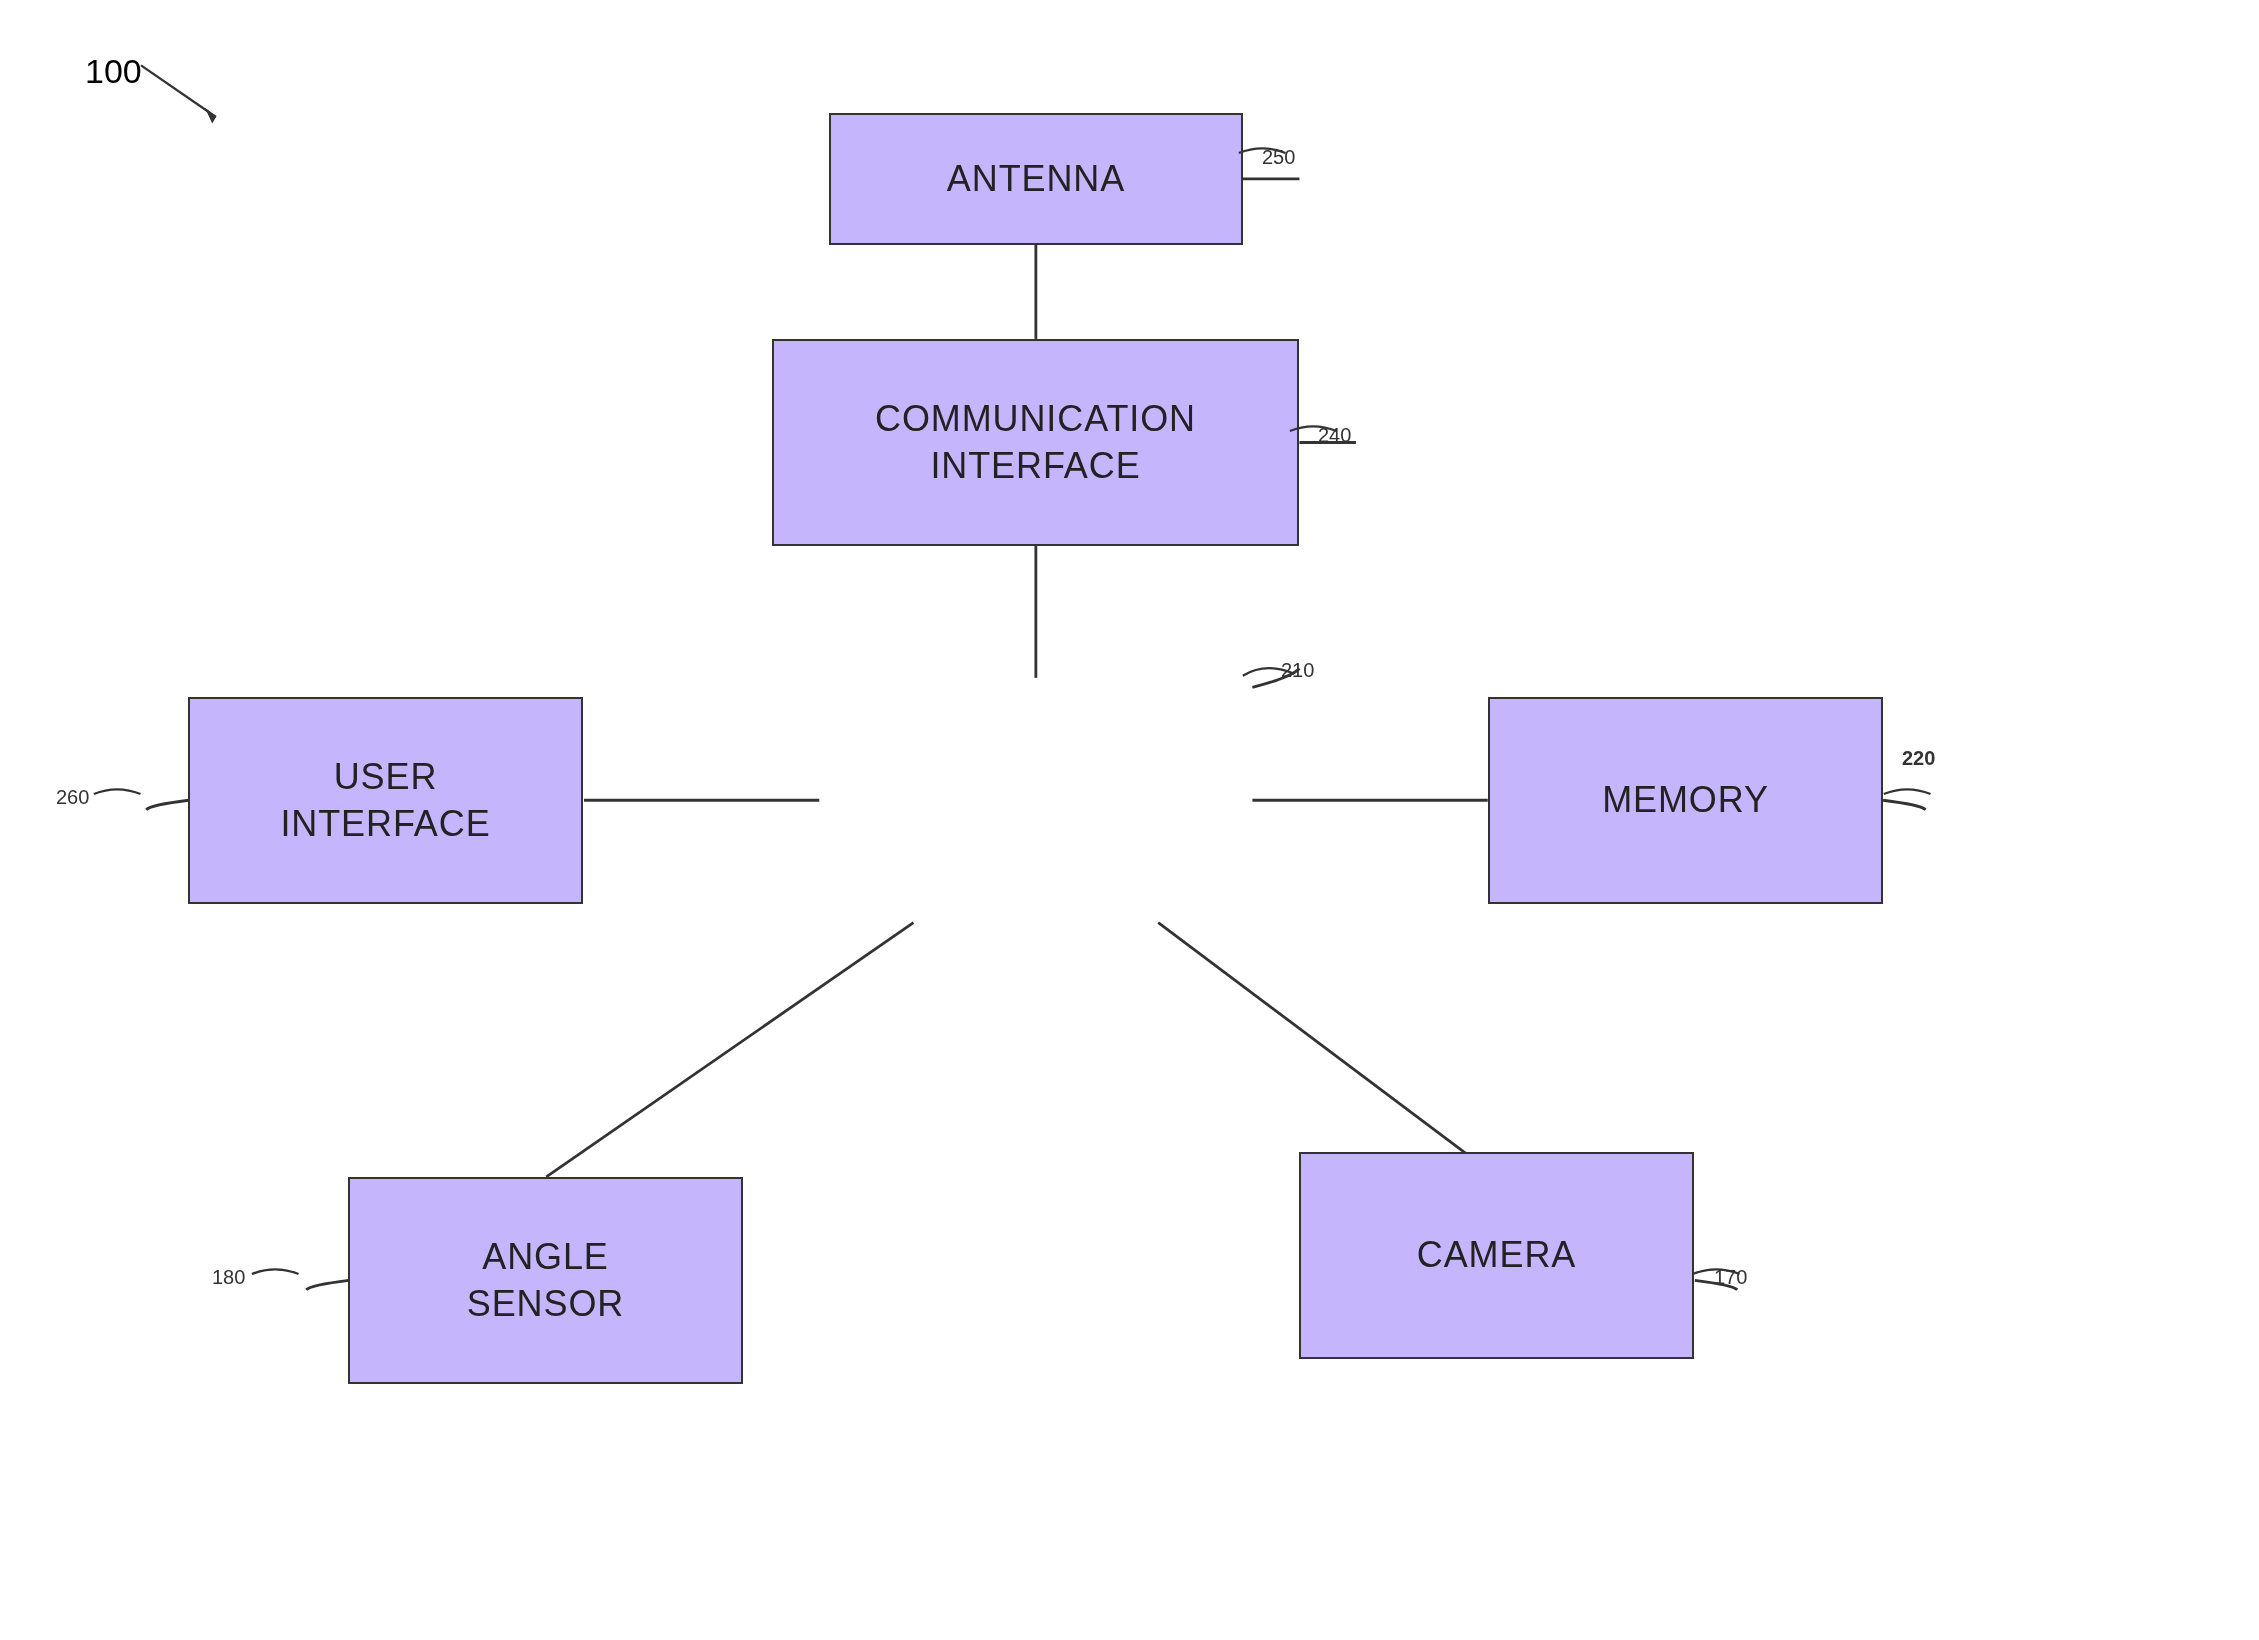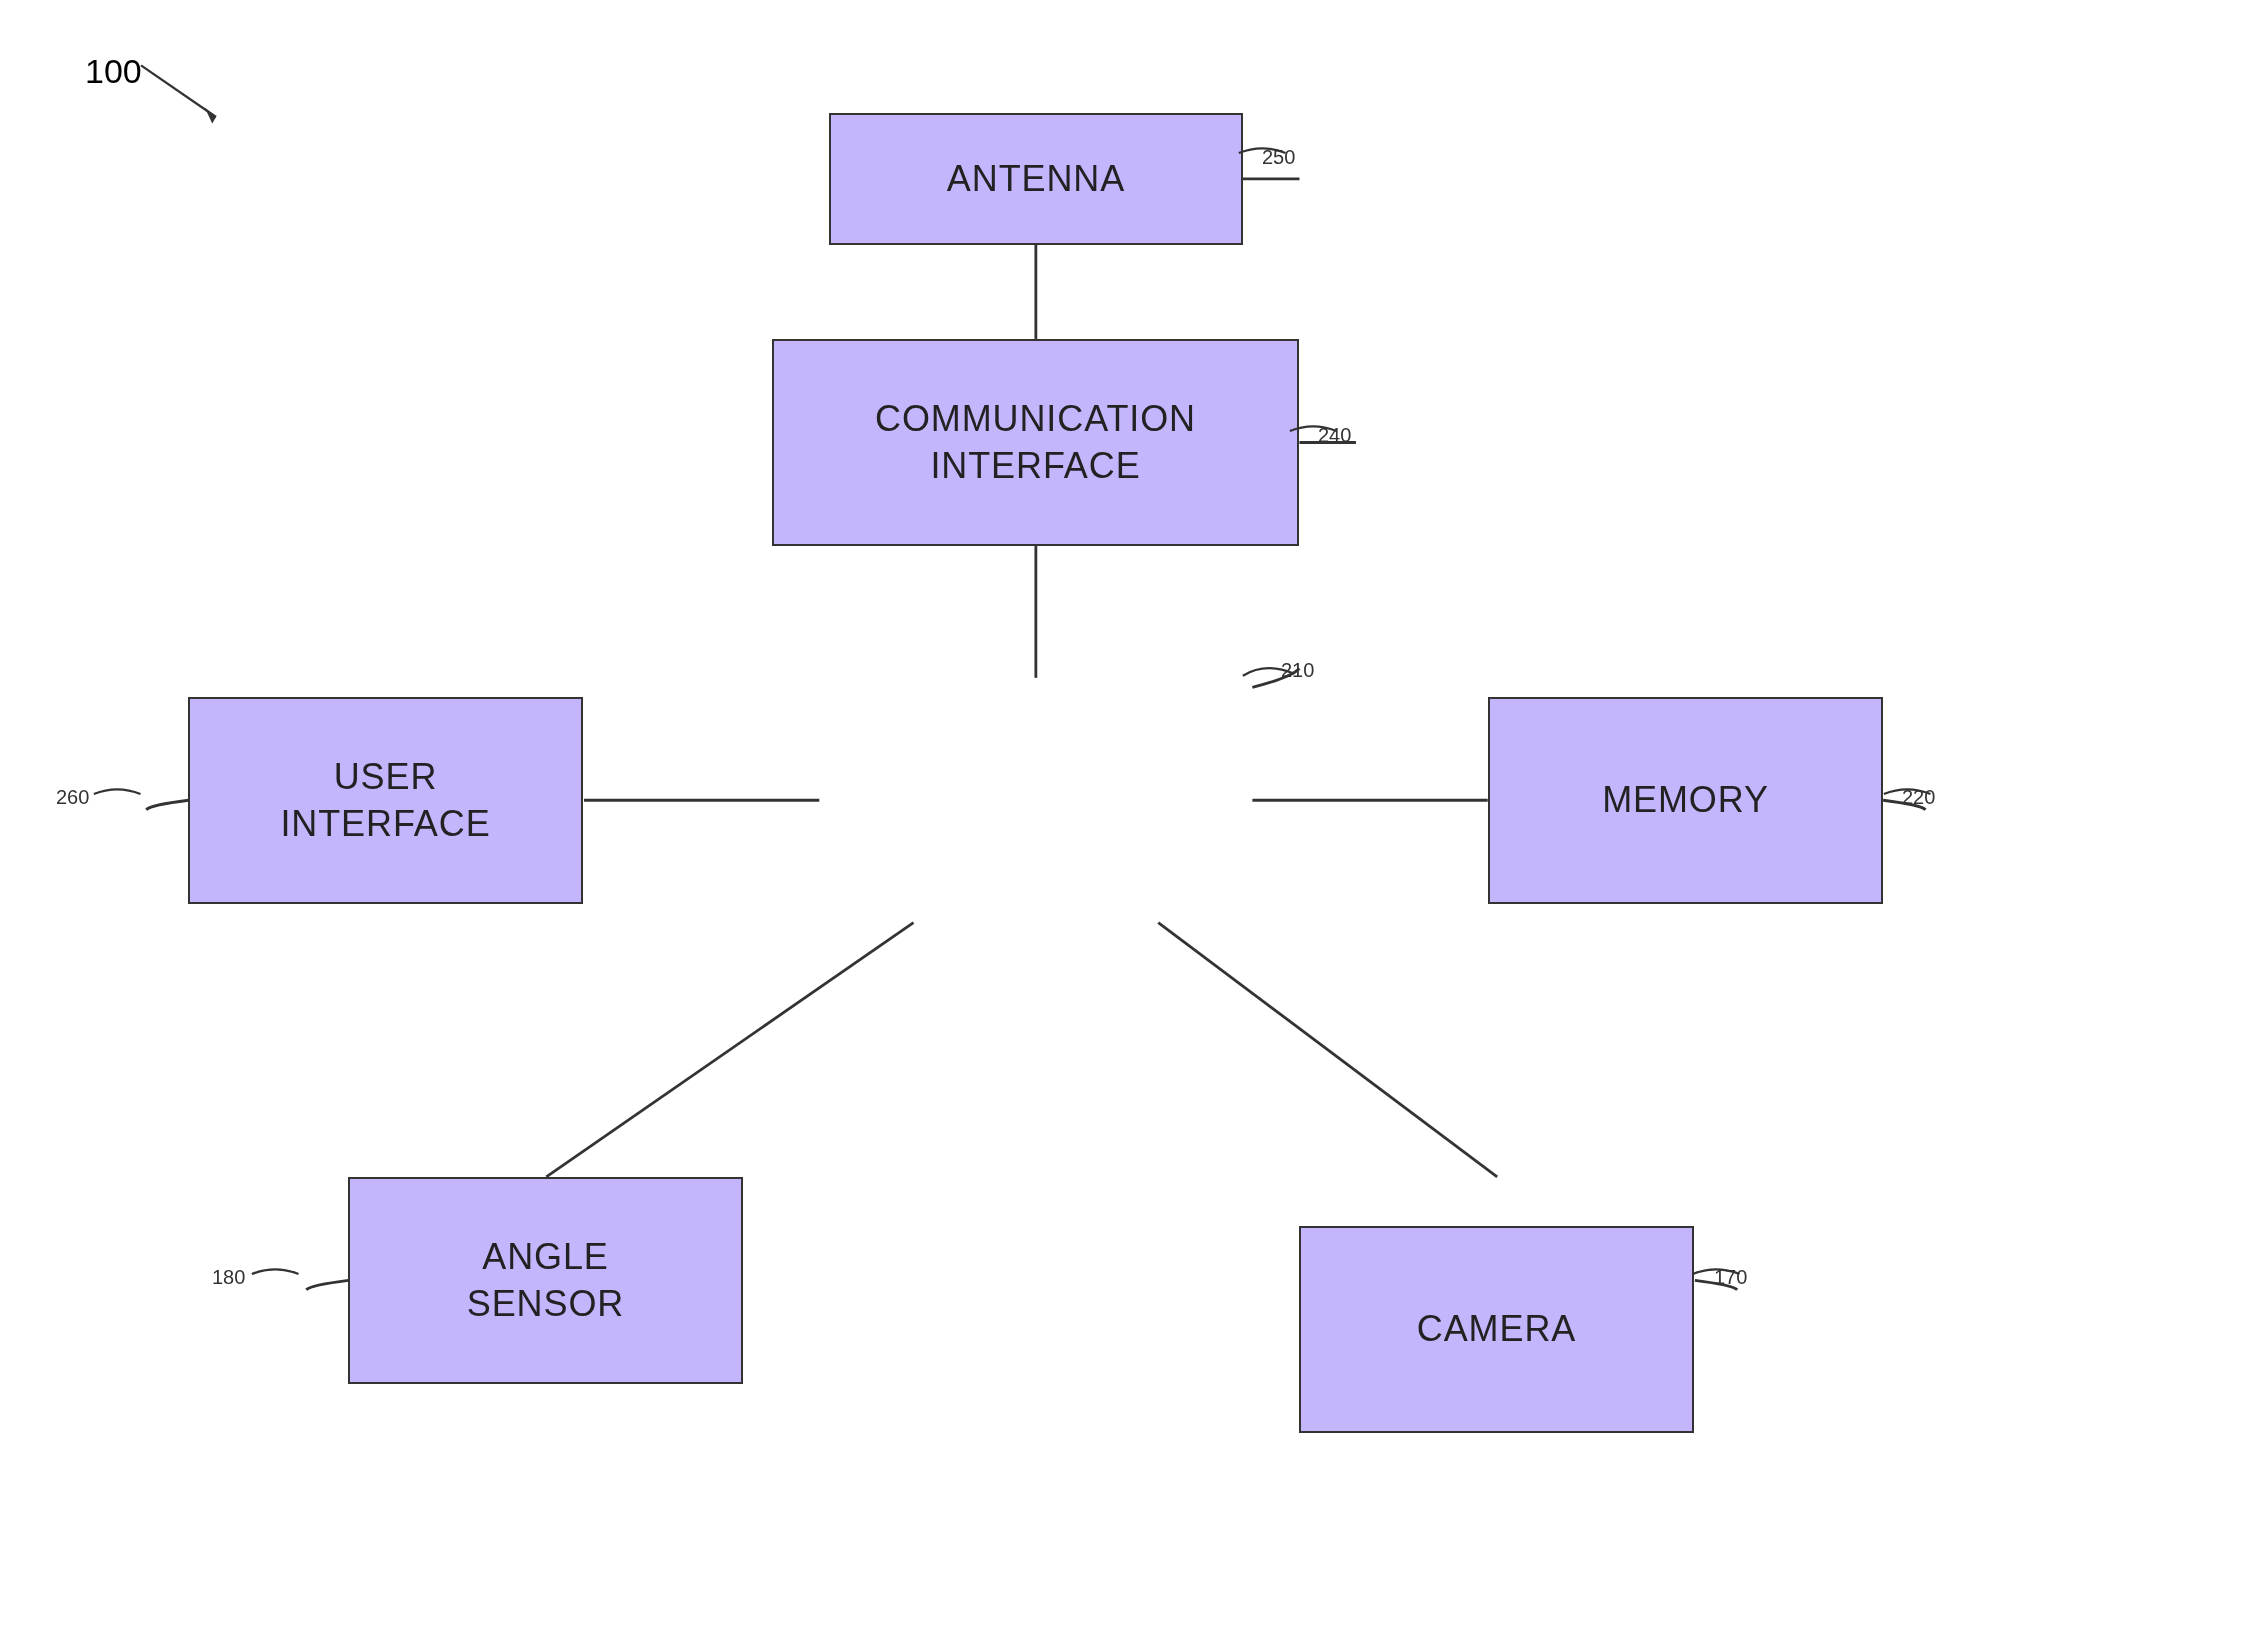--- a/index.html
+++ b/index.html
@@ -135,39 +135,39 @@
   <div class="label-ref" style="left:56px; top:786px;">
     <span>260</span>
   </div>
   <svg style="position:absolute; top:780px; left:89px; width:75px; height:28px;" viewBox="0 0 80 30" width="75" height="28">
     <path d="M 55 15 Q 30 5 5 15" stroke="#333" stroke-width="2.5" fill="none"></path>
   </svg>
 
   <div class="box" style="left:1488px; top:697px; width:395px; height:207px;">
     <span>MEMORY</span>
   </div>
-  <div class="label-ref" style="left:1902px; top:786px;">
+  <div class="label-ref" style="left:1902px; top:747px;font-weight:bold;">
     <span>220</span>
   </div>
   <svg style="position:absolute; top:780px; left:1879px; width:75px; height:28px;" viewBox="0 0 80 30" width="75" height="28">
     <path d="M 5 15 Q 30 5 55 15" stroke="#333" stroke-width="2.5" fill="none"></path>
   </svg>
 
   <div class="box" style="left:348px; top:1177px; width:395px; height:207px;">
     <span style="white-space:pre-line;">ANGLE
 SENSOR</span>
   </div>
   <div class="label-ref" style="left:212px; top:1266px;">
     <span>180</span>
   </div>
   <svg style="position:absolute; top:1260px; left:247px; width:75px; height:28px;" viewBox="0 0 80 30" width="75" height="28">
     <path d="M 55 15 Q 30 5 5 15" stroke="#333" stroke-width="2.5" fill="none"></path>
   </svg>
 
-  <div class="box" style="left:1299px; top:1226px; width:395px; height:207px;">
+  <div class="box" style="left:1299px; top:1152px; width:395px; height:207px;">
     <span>CAMERA</span>
   </div>
   <div class="label-ref" style="left:1714px; top:1266px;">
     <span>170</span>
   </div>
   <svg style="position:absolute; top:1260px; left:1688px; width:75px; height:28px;" viewBox="0 0 80 30" width="75" height="28">
     <path d="M 5 15 Q 30 5 55 15" stroke="#333" stroke-width="2.5" fill="none"></path>
   </svg>
 
 </div>

